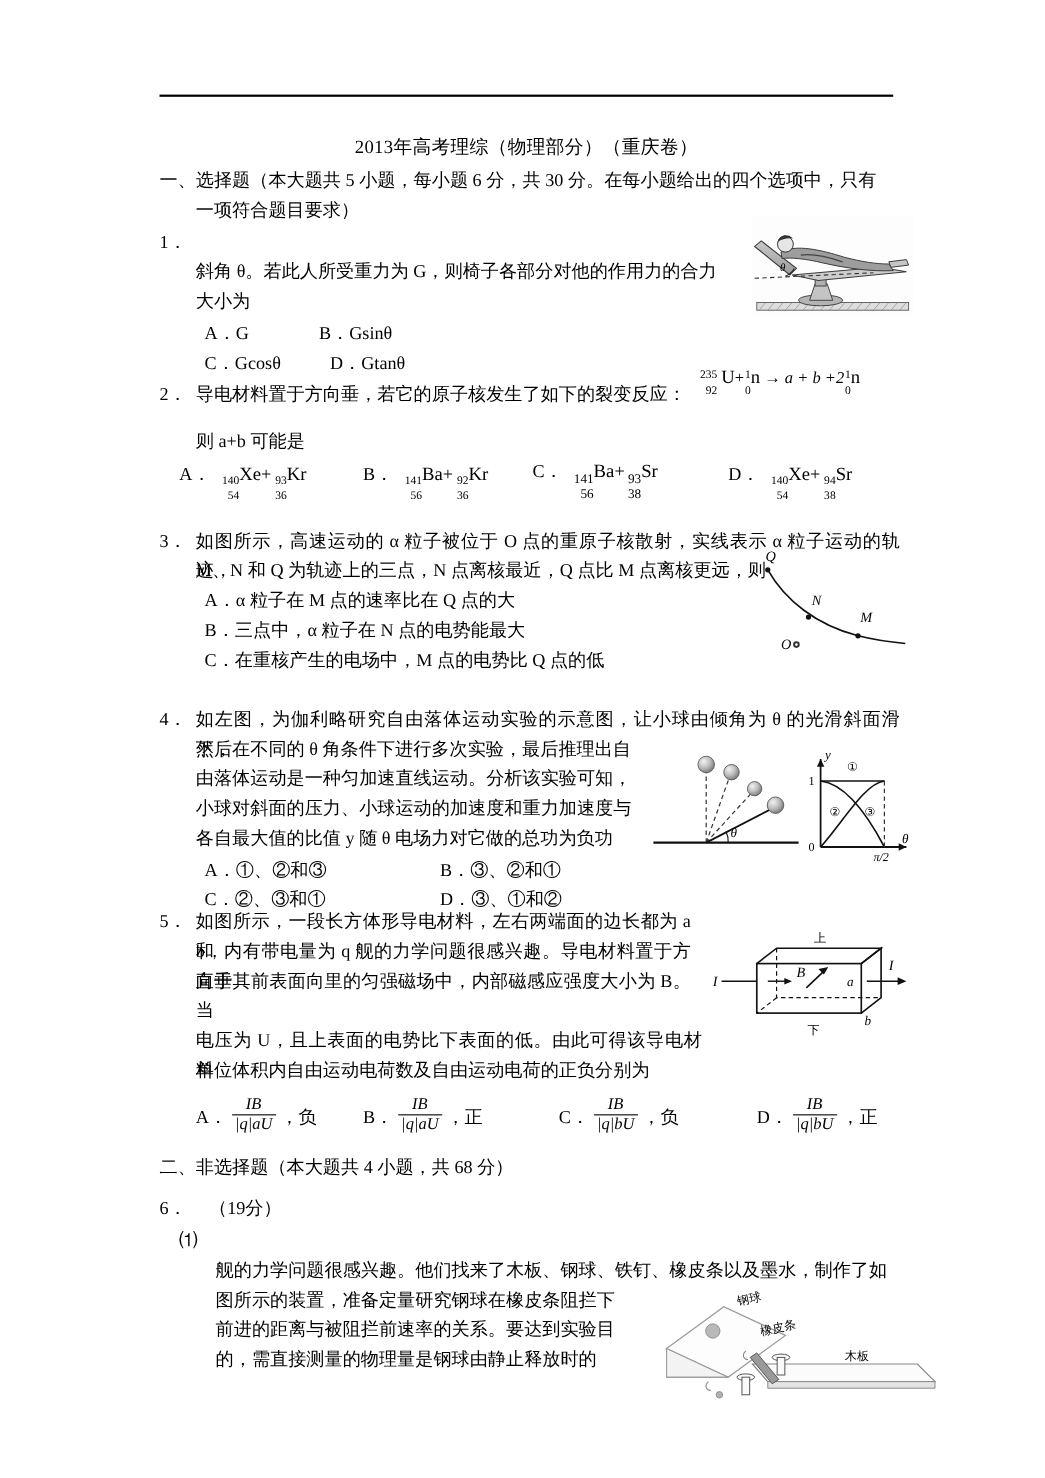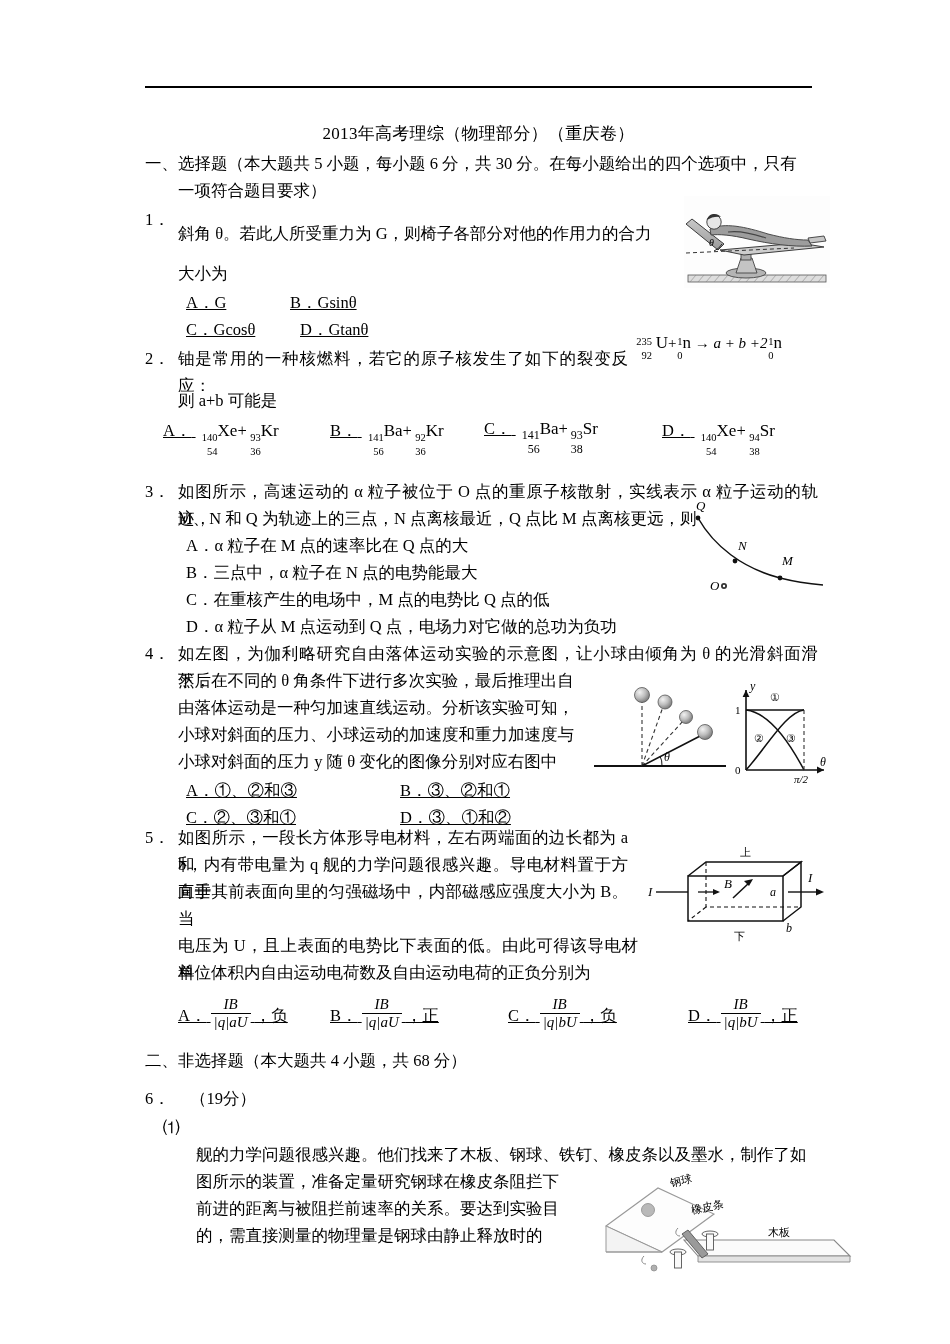--- a/index.html
+++ b/index.html
@@ -47,21 +47,20 @@
   .num {
     position: absolute;
     font-size: 16.5px;
     line-height: 27px;
   }
   .it { font-style: italic; font-family: "Liberation Serif", serif; }
   .optrow {
     position: absolute;
     font-size: 16.5px;
     line-height: 27px;
-    text-decoration: underline;
   }
   .opt-lbl { font-style: normal; }
   
   .nuc { display: inline-block; position: relative; white-space: nowrap; vertical-align: baseline; }
   .pre { display: inline-block; position: relative; width: 0; }
   .pre i {
     position: absolute;
     font-size: 10.5px;
     font-style: normal;
     left: 0;
@@ -94,21 +93,21 @@
 <div class="page">
 
   <div class="top-rule"></div>
 
   <div class="doc-title">2013年高考理综（物理部分）（重庆卷）</div>
 
   <div class="blk" style="left:145px; top:150px; width:672px;">一、选择题（本大题共 5 小题，每小题 6 分，共 30 分。在每小题给出的四个选项中，只有</div>
   <div class="blk" style="left:178px; top:177px; width:640px;">一项符合题目要求）</div>
 
   <div class="num" style="left:145px; top:206px;">1．</div>
-  <div class="blk" style="left:178px; top:220px; width:500px;">斜角 θ。若此人所受重力为 G，则椅子各部分对他的作用力的合力</div>
+  <div class="blk" style="left:178px; top:233px; width:500px;">斜角 θ。若此人所受重力为 G，则椅子各部分对他的作用力的合力</div>
   <div class="blk" style="left:178px; top:260px; width:500px;">大小为</div>
 
   <div class="optrow" style="left:186px; top:289px;">A．G</div>
   <div class="optrow" style="left:290px; top:289px;">B．Gsinθ</div>
   <div class="optrow" style="left:186px; top:316px;">C．Gcosθ</div>
   <div class="optrow" style="left:300px; top:316px;">D．Gtanθ</div>
 
   <div class="fig" style="left:684px; top:196px;">
     <svg width="146" height="92" viewBox="0 0 146 92">
       <defs>
@@ -158,21 +157,21 @@
       <path d="M124 42 L140 40 L142 45 L126 47 Z" fill="#c6c6c6" stroke="#3a3a3a" stroke-width="0.9"></path>
 
       <line x1="2" y1="57" x2="110" y2="52" stroke="#333" stroke-width="1" stroke-dasharray="4,3"></line>
 
       <path d="M30 55 A16 16 0 0 0 38 48" fill="none" stroke="#222" stroke-width="1"></path>
       <text x="25" y="50" font-family="Liberation Serif, serif" font-size="10" font-style="italic">θ</text>
     </svg>
   </div>
 
   <div class="num" style="left:145px; top:345px;">2．</div>
-  <div class="blk" style="left:178px; top:345px; width:450px;">铀是常用的一种核燃料，若它的原子核发生了如下的裂变反应：</div>
+  <div class="blk" style="left:178px; top:345px; width:450px;">导电材料置于方向垂，若它的原子核发生了如下的裂变反应：</div>
 
   <div style="position:absolute; left:634px; top:333px; font-size:15px;">
     <span class="nuc">
       <span class="pre" style="width:18px;">
         <i class="up" style="width:18px;">235</i>
         <i class="dn" style="width:18px;">92</i>
       </span>
       <span class="sym">U</span><span>+</span><span class="pre" style="width:6px;">
         <i class="up" style="width:6px;">1</i>
         <i class="dn" style="width:6px;">0</i>
@@ -214,21 +213,20 @@
       <span class="pre" style="width:18px;"><i class="up" style="width:18px;">140</i><i class="dn" style="width:18px;">54</i></span><span class="sym">Xe</span><span>+</span><span class="pre" style="width:14px;"><i class="up" style="width:14px;">94</i><i class="dn" style="width:14px;">38</i></span><span class="sym">Sr</span>
     </span>
   </div>
 
   <div class="num" style="left:145px; top:478px;">3．</div>
   <div class="blk" style="left:178px; top:478px; width:640px;">如图所示，高速运动的 α 粒子被位于 O 点的重原子核散射，实线表示 α 粒子运动的轨迹，</div>
   <div class="blk" style="left:178px; top:505px; width:640px;">M、N 和 Q 为轨迹上的三点，N 点离核最近，Q 点比 M 点离核更远，则</div>
   <div class="blk" style="left:186px; top:532px; width:470px;">A．α 粒子在 M 点的速率比在 Q 点的大</div>
   <div class="blk" style="left:186px; top:586px; width:470px;">C．在重核产生的电场中，M 点的电势比 Q 点的低</div>
   <div class="blk" style="left:186px; top:559px; width:470px;">B．三点中，α 粒子在 N 点的电势能最大</div>
-  <div class="blk" style="left:186px; top:613px; width:520px;">D．α 粒子从 M 点运动到 Q 点，电场力对它做的总功为负功</div>
 
   <div class="fig" style="left:690px; top:494px;">
     <svg width="135" height="110" viewBox="0 0 135 110">
       <path d="M8 24 C24 52, 52 74, 90 84 C106 88, 122 90, 133 91" fill="none" stroke="#111" stroke-width="1.5"></path>
       <circle cx="8" cy="24" r="2.4" fill="#111"></circle>
       <circle cx="45" cy="67" r="2.4" fill="#111"></circle>
       <circle cx="90" cy="84" r="2.4" fill="#111"></circle>
       <text x="6" y="16" font-family="Liberation Serif, serif" font-size="13" font-style="italic">Q</text>
       <text x="48" y="56" font-family="Liberation Serif, serif" font-size="13" font-style="italic">N</text>
       <text x="92" y="71" font-family="Liberation Serif, serif" font-size="13" font-style="italic">M</text>
@@ -236,21 +234,21 @@
       <circle cx="34" cy="92" r="3" fill="#333"></circle>
       <circle cx="34" cy="92" r="1.2" fill="#fff"></circle>
     </svg>
   </div>
 
   <div class="num" style="left:145px; top:640px;">4．</div>
   <div class="blk" style="left:178px; top:640px; width:640px;">如左图，为伽利略研究自由落体运动实验的示意图，让小球由倾角为 θ 的光滑斜面滑下，</div>
   <div class="blk" style="left:178px; top:667px; width:420px;">然后在不同的 θ 角条件下进行多次实验，最后推理出自</div>
   <div class="blk" style="left:178px; top:694px; width:420px;">由落体运动是一种匀加速直线运动。分析该实验可知，</div>
   <div class="blk" style="left:178px; top:721px; width:420px;">小球对斜面的压力、小球运动的加速度和重力加速度与</div>
-  <div class="blk" style="left:178px; top:748px; width:420px;">小球对斜面的压力 y 随 θ 变化的图像分别对应右图中</div>
+  <div class="blk" style="left:178px; top:748px; width:420px;">各自最大值的比值 y 随 θ 电场力对它做的总功为负功</div>
   <div class="optrow" style="left:186px; top:777px;">A．①、②和③</div>
   <div class="optrow" style="left:400px; top:777px;">B．③、②和①</div>
   <div class="optrow" style="left:186px; top:804px;">C．②、③和①</div>
   <div class="optrow" style="left:400px; top:804px;">D．③、①和②</div>
 
   <div class="fig" style="left:592px; top:682px;">
     <svg width="140" height="105" viewBox="0 0 140 105">
       <defs>
         <radialGradient id="ball" cx="35%" cy="32%" r="70%">
           <stop offset="0" stop-color="#f2f2f2"></stop>

